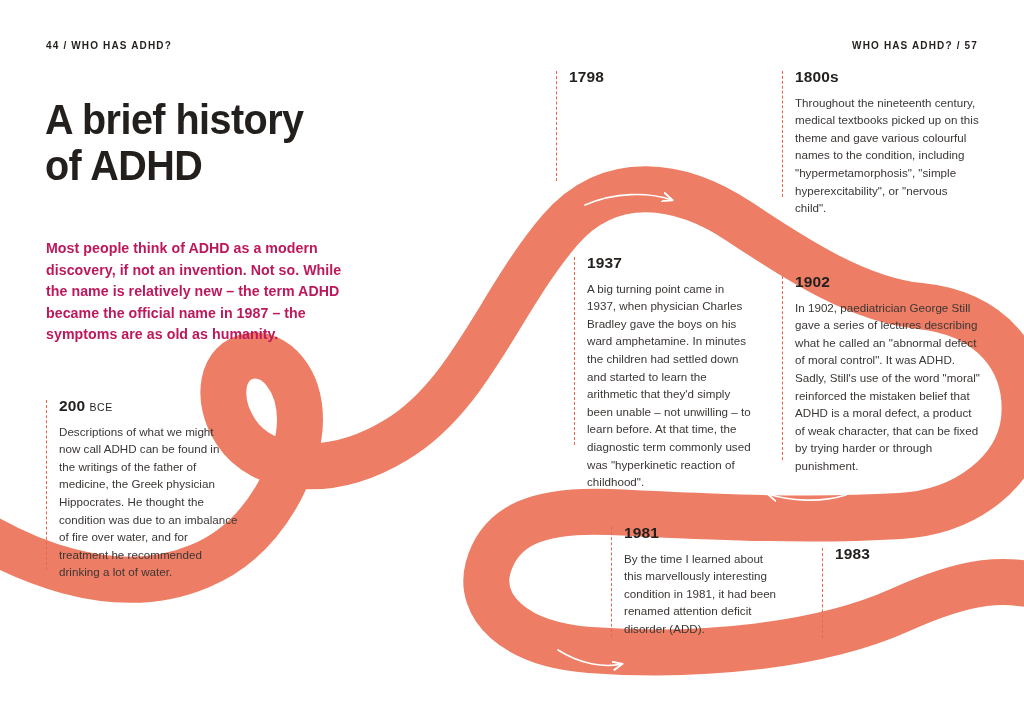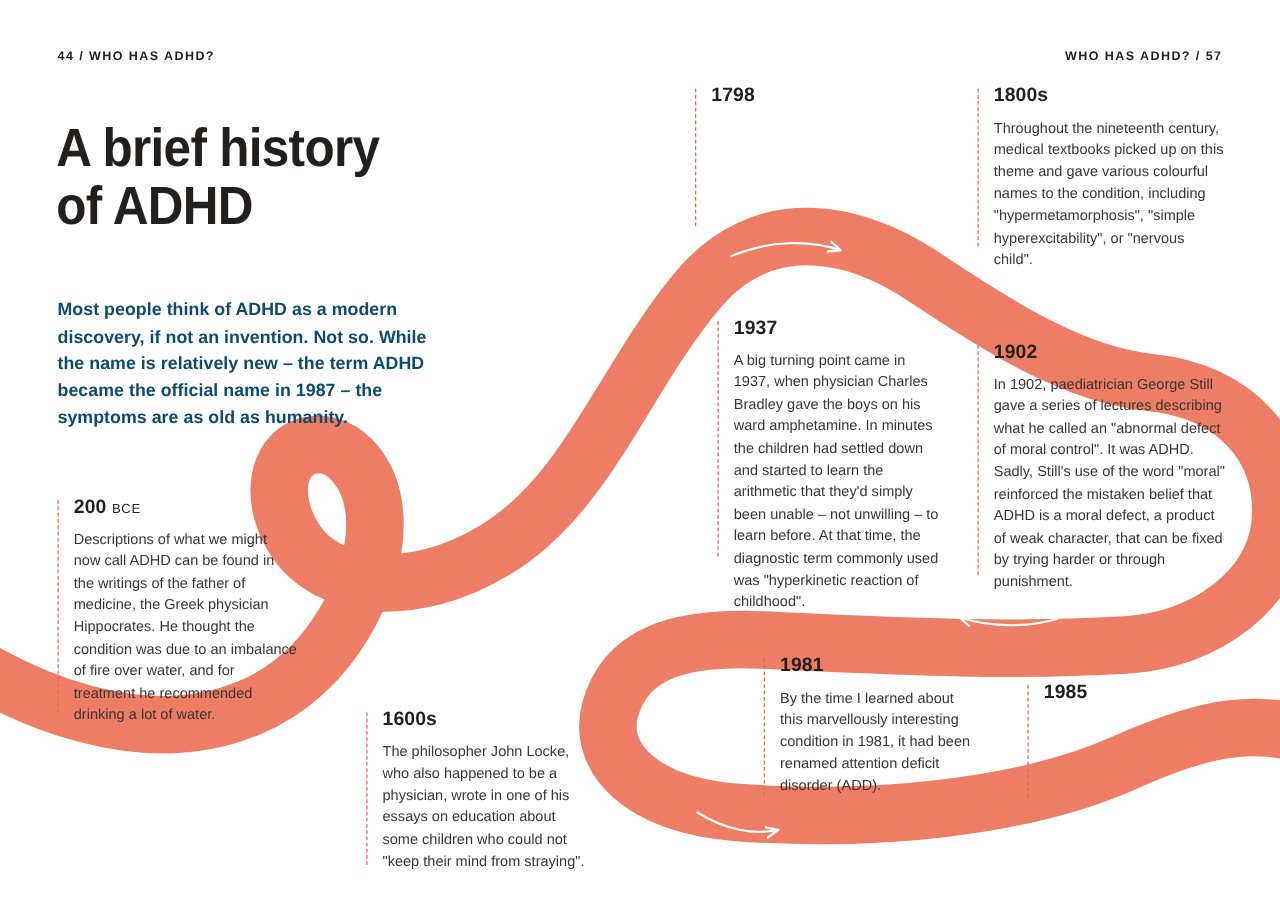--- a/index.html
+++ b/index.html
@@ -57,21 +57,21 @@
   }
   
   #standfirst {
     position: absolute;
     left: 46px;
     top: 238px;
     width: 316px;
     font-size: 14.2px;
     line-height: 1.52;
     font-weight: bold;
-    color: #0c4a6e;
+    color: #be185d;
     letter-spacing: 0.05px;
   }
   
   .entry {
     position: absolute;
     padding-left: 13px;
     box-sizing: border-box;
   }
   .entry .rule {
     position: absolute;
@@ -161,28 +161,20 @@
 
   <div class="entry" style="left:46px; top:398px; width:192px; height:172px;">
     <div class="rule"></div>
     <div class="year">
       <span>200</span>
       <span class="era">BCE</span>
     </div>
     <div class="body">Descriptions of what we might now call ADHD can be found in the writings of the father of medicine, the Greek physician Hippocrates. He thought the condition was due to an imbalance of fire over water, and for treatment he recommended drinking a lot of water.</div>
   </div>
 
-  <div class="entry" style="left:293px; top:568px; width:180px; height:124px;">
-    <div class="rule"></div>
-    <div class="year">
-      <span>1600s</span>
-      <span class="era"></span>
-    </div>
-    <div class="body">The philosopher John Locke, who also happened to be a physician, wrote in one of his essays on education about some children who could not "keep their mind from straying".</div>
-  </div>
 
   <div class="entry" style="left:556px; top:69px; width:205px; height:112px;">
     <div class="rule"></div>
     <div class="year">
       <span>1798</span>
       <span class="era"></span>
     </div>
   </div>
 
   <div class="entry" style="left:782px; top:69px; width:198px; height:128px;">
@@ -217,18 +209,18 @@
     <div class="year">
       <span>1981</span>
       <span class="era"></span>
     </div>
     <div class="body">By the time I learned about this marvellously interesting condition in 1981, it had been renamed attention deficit disorder (ADD).</div>
   </div>
 
   <div class="entry" style="left:822px; top:546px; width:172px; height:92px;">
     <div class="rule"></div>
     <div class="year">
-      <span>1985</span>
+      <span>1983</span>
       <span class="era"></span>
     </div>
   </div>
 
 </div>
 
 </body></html>

